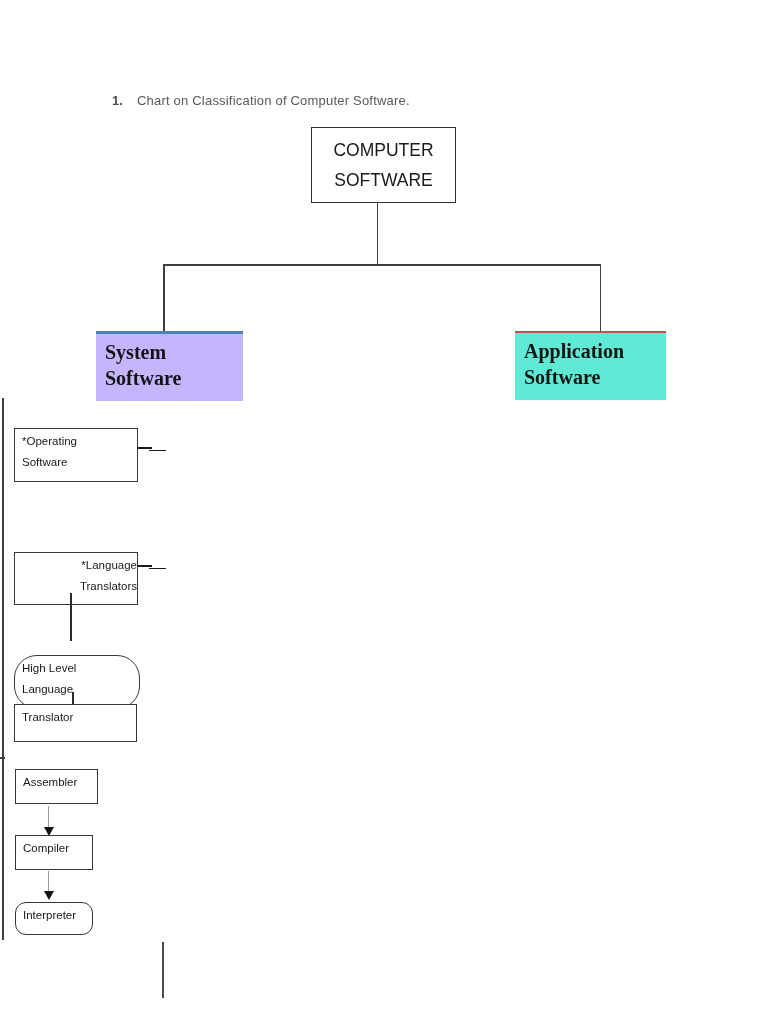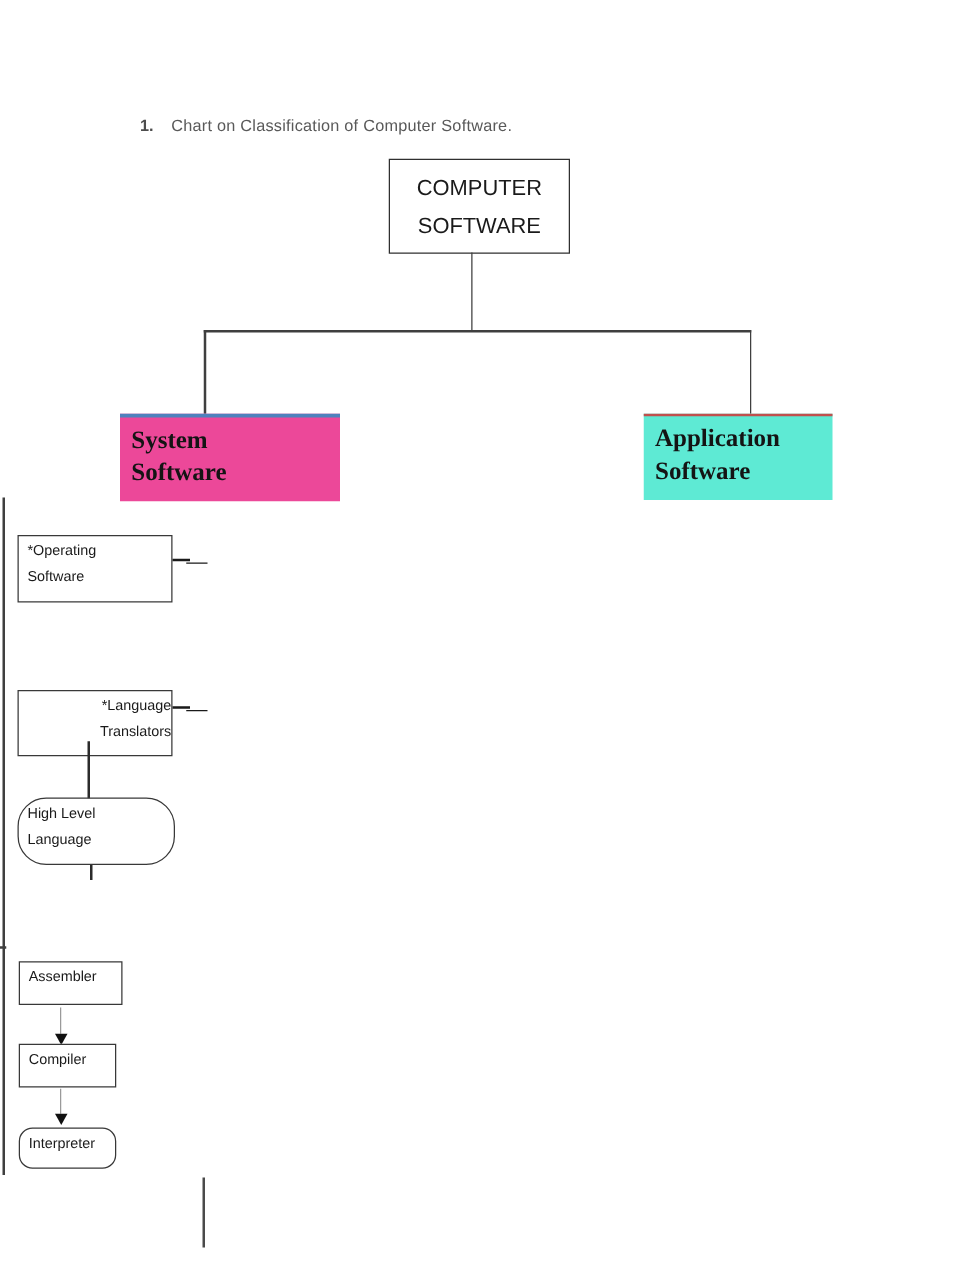--- a/index.html
+++ b/index.html
@@ -33,37 +33,37 @@
   }
   .branch-box {
     position: absolute;
     font-family: "Liberation Serif", serif;
     font-weight: bold; font-size: 20px; line-height: 26px;
     color: #141414;
     padding: 5px 0 0 9px;
   }
   .branch-box .label { white-space: pre-line; }
   .system-box {
-    left: 96px; top: 331px; width: 176px; height: 70px;
-    background: #ec4899; border-top: 3.5px solid #4f81bd;
+    left: 96px; top: 331px; width: 147px; height: 70px;
+    background: #c4b5fd; border-top: 3.5px solid #4f81bd;
   }
   .application-box {
     left: 515px; top: 331px; width: 151px; height: 69px;
     background: #5eead4; border-top: 2.5px solid #c0504d;
   }
   .small-box {
     position: absolute;
     border: 1.5px solid #383838; background: #ffffff;
     font-size: 11.5px; line-height: 21px; color: #1a1a1a;
     padding: 2px 0 0 7px;
   }
   .small-box .label { white-space: pre-line; margin-top: 36px; }
   .box-operating   { left: 14px; top: 428px; width: 124px; height: 54px; }
   .box-language    { left: 14px; top: 552px; width: 124px; height: 53px; text-align: right; }
-  .box-highlevel   { left: 14px; top: 638px; width: 126px; height: 54px; border-radius: 23px; }
+  .box-highlevel   { left: 14px; top: 655px; width: 126px; height: 54px; border-radius: 23px; }
   .box-translator  { left: 14px; top: 704px; width: 123px; height: 38px; }
   .box-assembler   { left: 15px; top: 769px; width: 83px;  height: 35px; }
   .box-compiler    { left: 15px; top: 835px; width: 78px;  height: 35px; }
   .box-interpreter { left: 15px; top: 902px; width: 78px;  height: 33px; border-radius: 11px; }
 
   
   .stem        { left: 376.5px; top: 202px; width: 1.6px; height: 62px; }
   .hbar        { left: 163px;   top: 264px; width: 438px; height: 1.6px; }
   .drop-left   { left: 163px;   top: 264px; width: 1.6px; height: 67px; }
   .drop-right  { left: 599.5px; top: 264px; width: 1.6px; height: 67px; }
@@ -131,20 +131,23 @@
   <div class="line lg-leader-a"></div>
   <div class="line lg-leader-b"></div>
   <div class="line lang-vline"></div>
 
   <div class="small-box box-highlevel">
     <span class="label">High Level
 Language</span>
   </div>
   <div class="line hl-vline"></div>
 
+  <div class="small-box box-translator">
+    <span class="label">Translator</span>
+  </div>
 
   <div class="small-box box-assembler">
     <span class="label">Assembler</span>
   </div>
   <div class="line arrow-line-1"></div>
   <div class="arrow-head arrow-head-1"></div>
 
   <div class="small-box box-compiler">
     <span class="label">Compiler</span>
   </div>

